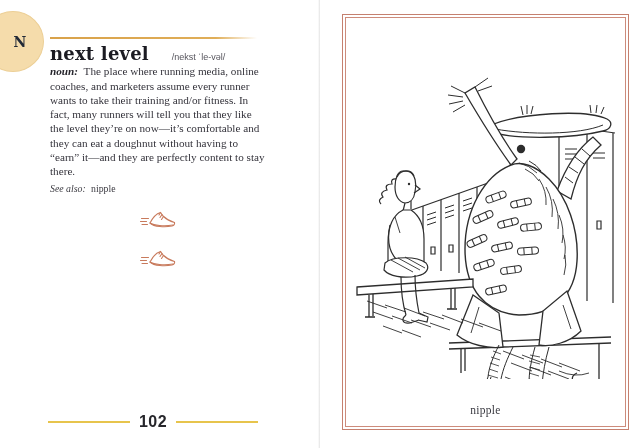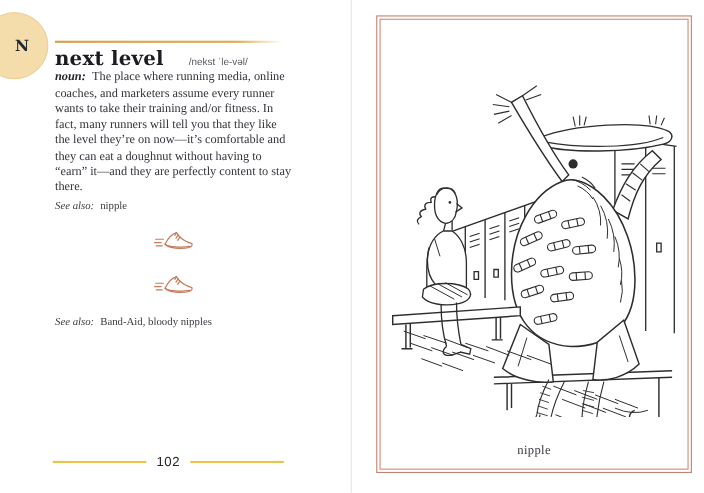--- a/index.html
+++ b/index.html
@@ -29,22 +29,22 @@
   .pos{font-weight:700;font-style:italic;color:#26252c;margin-right:3px;}
 
   .see-also{margin:3px 0 0 0;font-size:9.8px;color:#3c3b42;}
   .see-also .label{font-style:italic;margin-right:3px;}
 
   .divider{width:100%;text-align:center;margin:12px 0 10px 0;}
 
   .page-footer{position:absolute;left:48px;top:413px;width:210px;
     display:flex;align-items:center;gap:9px;}
   .fline{flex:1;height:1.6px;background:#e7c44c;}
-  .page-number{font-family:"Liberation Sans",sans-serif;font-weight:400;
-    font-size:12px;letter-spacing:.5px;color:#26262b;}
+  .page-number{font-family:"Liberation Sans",sans-serif;font-weight:700;
+    font-size:16px;letter-spacing:.5px;color:#26262b;}
 
   
   .gutter{position:absolute;left:318px;top:0;width:4px;height:448px;
     background:linear-gradient(90deg,rgba(0,0,0,0) 0%,#e6e6e6 45%,#f6f6f6 100%);}
 
   
   .page-right{position:absolute;left:320px;top:0;width:320px;height:448px;background:#fff;}
   .frame{position:absolute;left:22px;top:14px;width:285px;height:414px;
     border:1.5px solid #c5806f;}
   .frame-inner{position:absolute;inset:2px;border:1px solid #cd8b7b;}
@@ -92,24 +92,20 @@
       <svg width="36" height="24" viewBox="0 0 36 24">
         <g fill="none" stroke="#c87a5c" stroke-width="1.1" stroke-linecap="round">
           <path d="M10 15 C13 9 17 5.5 20.5 4.5 L23 8 C26.5 11.5 31 13.5 34.5 14.5 C35 16 34 17.5 32 18 C25 19.5 14 19 10 15 Z"></path>
           <path d="M20.5 4.5 L19 7 M22 6.5 L20 9.5 M23.5 8.5 L21.5 11.5"></path>
           <path d="M10 15 C14 17.5 24 18.5 33 17"></path>
           <path d="M1.5 10.5 L8.5 10.5 M0.5 13.5 L6.5 13.5 M2 16.5 L7.5 16.5"></path>
         </g>
       </svg>
     </div>
 
-    <p class="see-also">
-      <span class="label">See also:</span>
-      <span>Band-Aid, bloody nipples</span>
-    </p>
 
   </div>
 
   <div class="page-footer">
     <div class="fline"></div>
     <span class="page-number">102</span>
     <div class="fline"></div>
   </div>
 </div>
 

